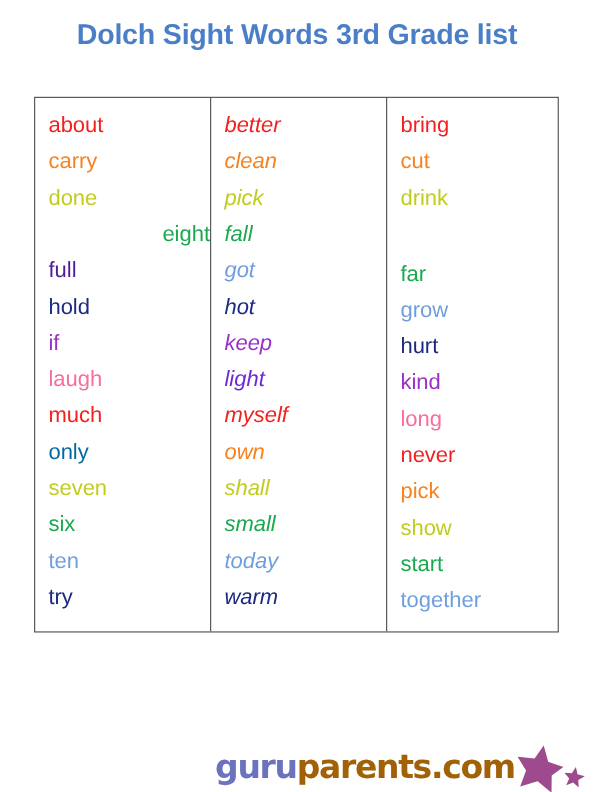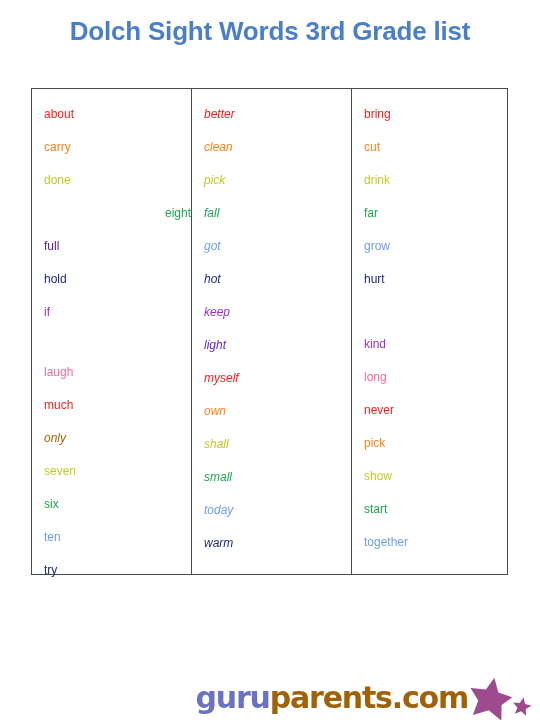--- a/index.html
+++ b/index.html
@@ -48,21 +48,21 @@
     padding-left: 12px;
     position: relative;
   }
   .word-column.col0 { width: 159px; }
   .word-column.col1 { width: 160px; border-left: 1px solid #4a4a4a; font-style: italic; }
   .word-column.col2 { width: 156px; border-left: 1px solid #4a4a4a; padding-left: 12px; }
 
   .word-item {
     height: 33px;
     line-height: 33px;
-    font-size: 12px;
+    font-size: 20px;
     font-weight: normal;
     white-space: nowrap;
   }
 
   
   #footer-logo {
     position: absolute;
     left: 0;
     top: 676px;
     width: 540px;
@@ -104,23 +104,23 @@
 <div id="word-table">
 
   <div class="word-column col0">
       <div class="word-item" style="color: rgb(244, 32, 32);">about</div>
       <div class="word-item" style="color: rgb(248, 130, 30);">carry</div>
       <div class="word-item" style="color: rgb(194, 204, 30);">done</div>
       <div class="word-item" style="color: rgb(27, 168, 79); text-align: right;">eight</div>
       <div class="word-item" style="color: #4c1d95;">full</div>
       <div class="word-item" style="color: rgb(27, 42, 128);">hold</div>
       <div class="word-item" style="color: rgb(155, 48, 201);">if</div>
-      <div class="word-item" style="color: rgb(247, 107, 158); margin-top: 27px;">laugh</div>
+      <div class="word-item" style="color: rgb(247, 107, 158);">laugh</div>
       <div class="word-item" style="color: rgb(244, 32, 32);">much</div>
-      <div class="word-item" style="color: #a16207; font-style: italic;">only</div>
+      <div class="word-item" style="color: #0369a1;">only</div>
       <div class="word-item" style="color: rgb(194, 204, 30);">seven</div>
       <div class="word-item" style="color: rgb(27, 168, 79);">six</div>
       <div class="word-item" style="color: rgb(111, 158, 222);">ten</div>
       <div class="word-item" style="color: rgb(27, 42, 128);">try</div>
     </div>
 
   <div class="word-column col1">
       <div class="word-item" style="color: rgb(244, 32, 32);">better</div>
       <div class="word-item" style="color: rgb(248, 130, 30);">clean</div>
       <div class="word-item" style="color: rgb(194, 204, 30);">pick</div>
@@ -134,24 +134,24 @@
       <div class="word-item" style="color: rgb(194, 204, 30);">shall</div>
       <div class="word-item" style="color: rgb(27, 168, 79);">small</div>
       <div class="word-item" style="color: rgb(111, 158, 222);">today</div>
       <div class="word-item" style="color: rgb(27, 42, 128);">warm</div>
     </div>
 
   <div class="word-column col2">
       <div class="word-item" style="color: rgb(244, 32, 32);">bring</div>
       <div class="word-item" style="color: rgb(248, 130, 30);">cut</div>
       <div class="word-item" style="color: rgb(194, 204, 30);">drink</div>
-      <div class="word-item" style="color: rgb(27, 168, 79);">far</div>
+      <div class="word-item" style="color: rgb(27, 168, 79); margin-top: 36px;">far</div>
       <div class="word-item" style="color: rgb(111, 158, 222);">grow</div>
       <div class="word-item" style="color: rgb(27, 42, 128);">hurt</div>
-      <div class="word-item" style="color: rgb(155, 48, 201); margin-top: 32px;">kind</div>
+      <div class="word-item" style="color: rgb(155, 48, 201);">kind</div>
       <div class="word-item" style="color: rgb(247, 107, 158);">long</div>
       <div class="word-item" style="color: rgb(244, 32, 32);">never</div>
       <div class="word-item" style="color: rgb(248, 130, 30);">pick</div>
       <div class="word-item" style="color: rgb(194, 204, 30);">show</div>
       <div class="word-item" style="color: rgb(27, 168, 79);">start</div>
       <div class="word-item" style="color: rgb(111, 158, 222);">together</div>
     </div>
 </div>
 
 <div id="footer-logo">

